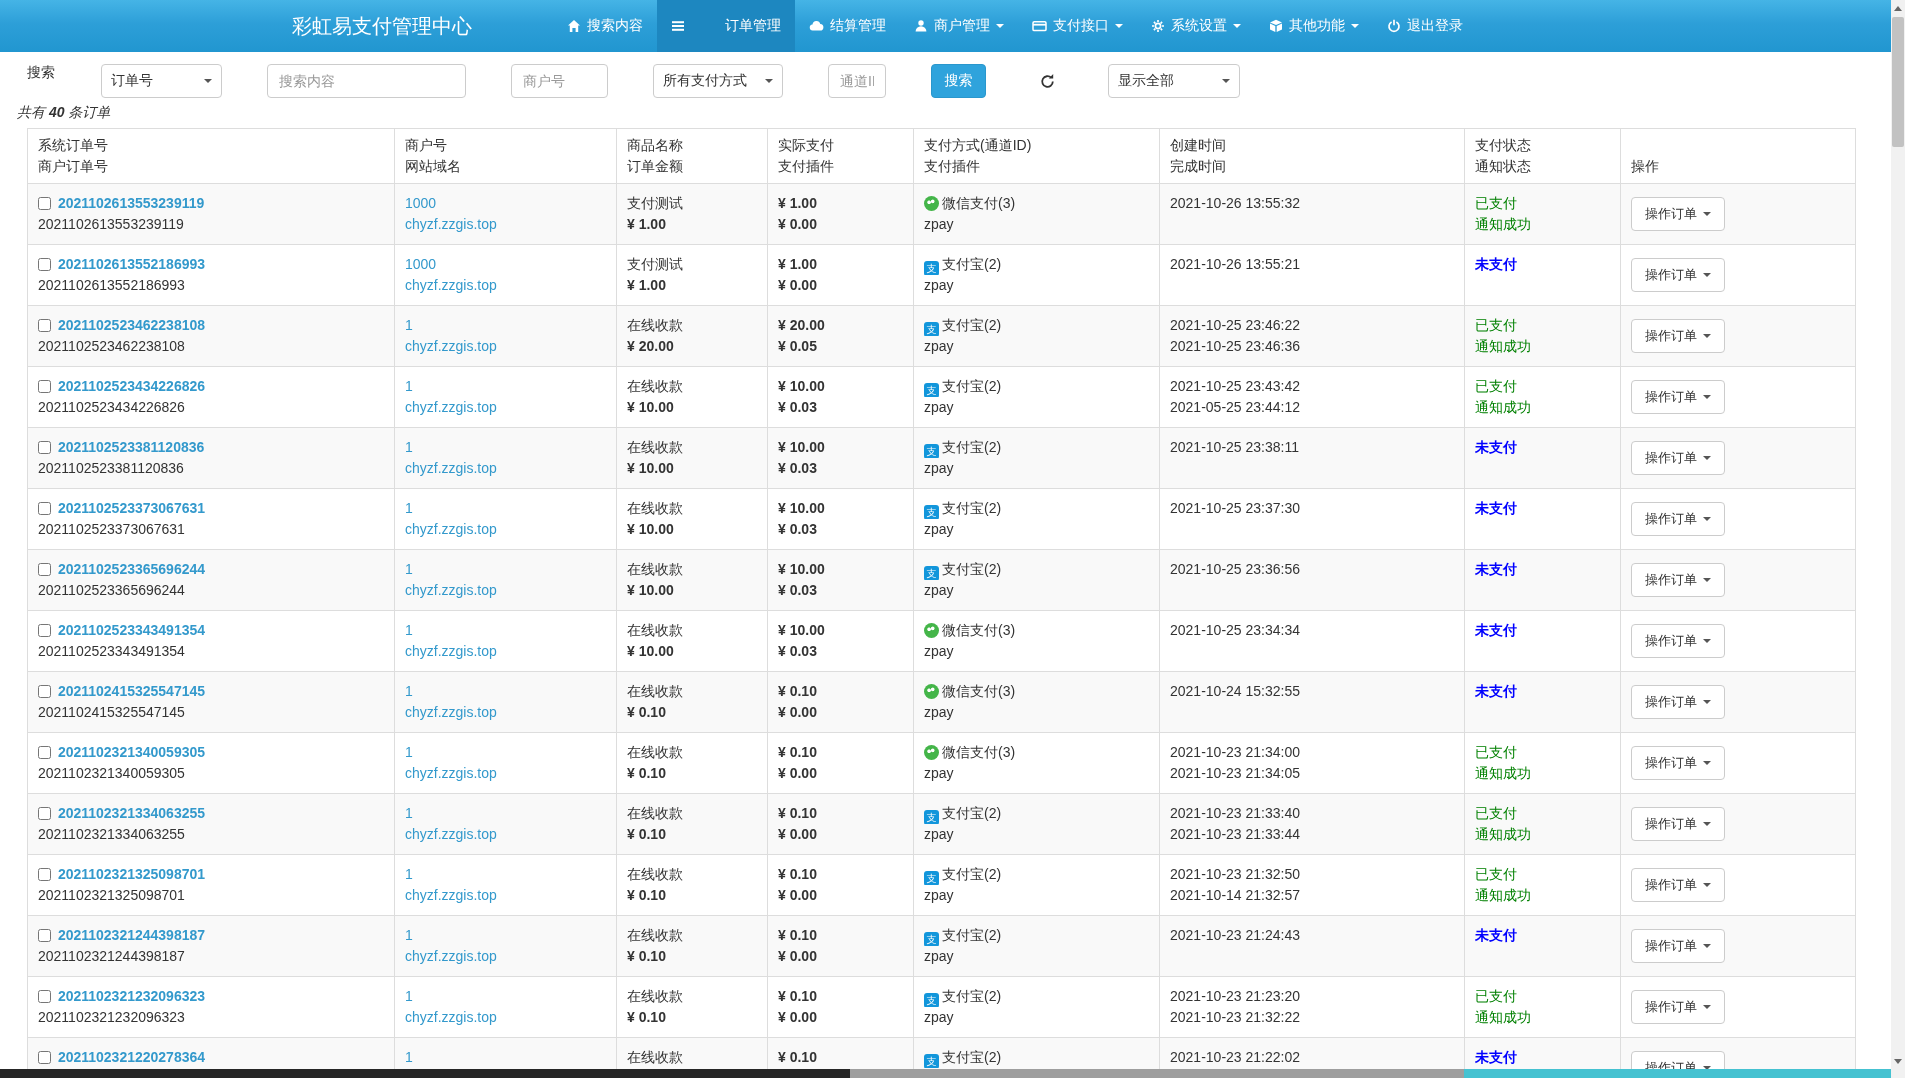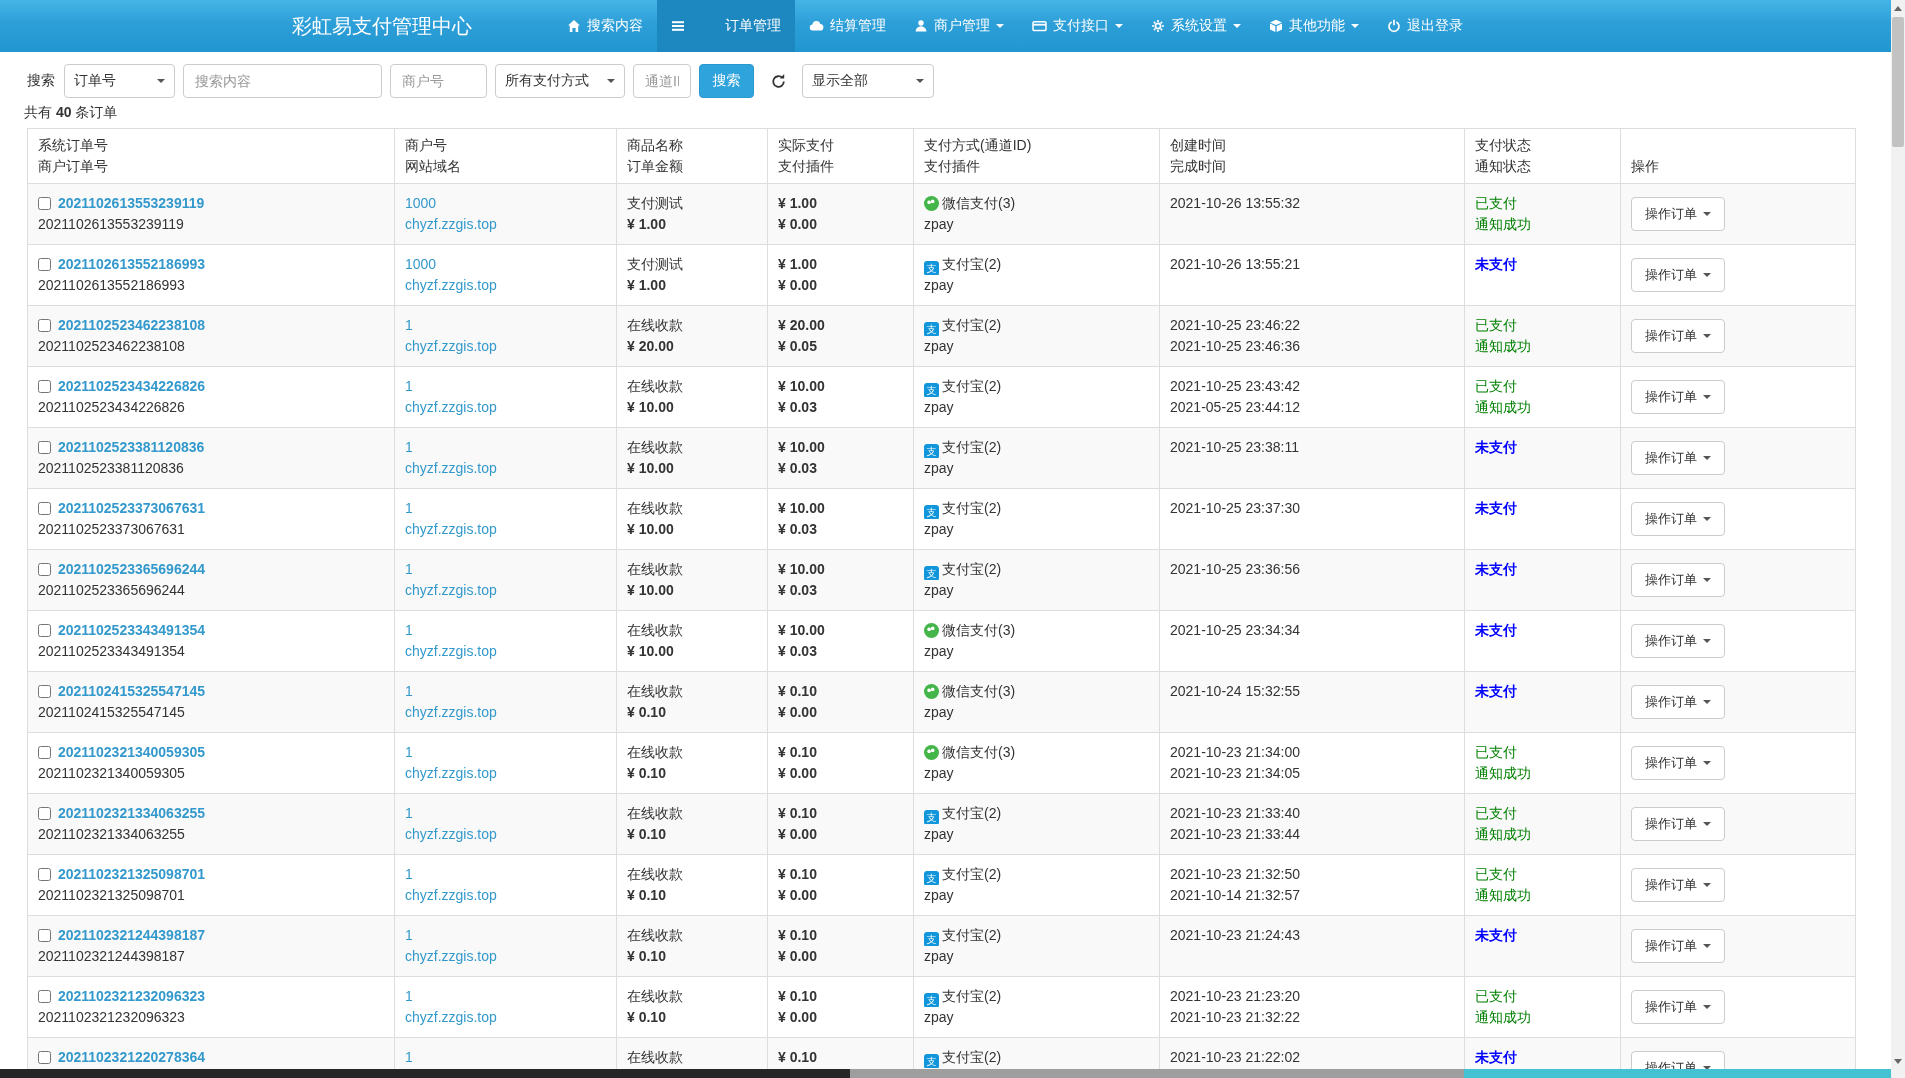--- a/index.html
+++ b/index.html
@@ -11,33 +11,33 @@
   .nav-title{position:absolute;left:292px;top:0;height:68px;line-height:52px;
              color:#fff;font-size:20px;white-space:nowrap;text-align:center;}
   .nav-menu{position:absolute;left:553px;top:0;height:52px;display:flex;list-style:none;margin:0;padding:0;}
   .nav-item{display:flex;align-items:center;gap:6px;padding:0 14px;color:#fff;cursor:pointer;white-space:nowrap;}
   .nav-item.active{background:var(--nav_active,#1d87c0);gap:40px;}
   .nav-item .ico{display:inline-flex;align-items:center;}
   .crt{display:inline-block;width:0;height:0;border-left:4px solid transparent;
        border-right:4px solid transparent;border-top:4px solid #fff;vertical-align:middle;}
   .crt.dark{border-top-color:#555;}
   
-  .toolbar{position:absolute;left:27px;top:64px;display:flex;align-items:center;}
+  .toolbar{position:absolute;left:27px;top:64px;display:flex;align-items:flex-start;gap:37px;}
   .toolbar .lbl{margin-right:9px;}
   .ctl{height:34px;box-sizing:border-box;border:1px solid #ccc;border-radius:4px;background:#fff;
        font-size:14px;color:#333;margin-right:8px;}
   .sel{display:flex;align-items:center;justify-content:space-between;padding:0 9px;cursor:pointer;}
   input.ctl{padding:0 11px;font-family:Liberation Sans, sans-serif;}
   input.ctl::placeholder{color:#999;opacity:1;}
-  .w115{width:111px}.w199{width:199px}.w97{width:97px}.w130{width:130px}.w82{width:58px}.w132{width:132px}
+  .w115{width:121px}.w199{width:199px}.w97{width:97px}.w130{width:130px}.w82{width:58px}.w132{width:132px}
   .btn-search{width:55px;height:34px;border:1px solid #2a97cd;border-radius:4px;cursor:pointer;
               background:var(--search_btn,#2fa3dc);color:#fff;font-size:14px;font-family:inherit;margin-right:9px;}
   .refresh{width:30px;height:34px;display:flex;align-items:center;justify-content:center;cursor:pointer;margin-right:9px;}
   
-  .summary{position:absolute;left:24px;top:104px;}
+  .summary{position:absolute;left:17px;top:104px;font-style:italic;}
   .summary b{font-weight:bold;}
   
   .table-wrap{position:absolute;left:27px;top:128px;width:1830px;}
   table{border-collapse:collapse;table-layout:fixed;width:1828px;font-size:14px;}
   th,td{border:1px solid #ddd;text-align:left;vertical-align:middle;}
   th{padding:6px 10px;font-weight:400;background:#fff;}
   td{padding:9px 10px;}
   tbody tr:nth-child(odd){background:#f9f9f9;}
   .line1,.line2{height:21px;line-height:21px;white-space:nowrap;overflow:hidden;}
   a.link{color:var(--link,#3399cc);text-decoration:none;cursor:pointer;}

